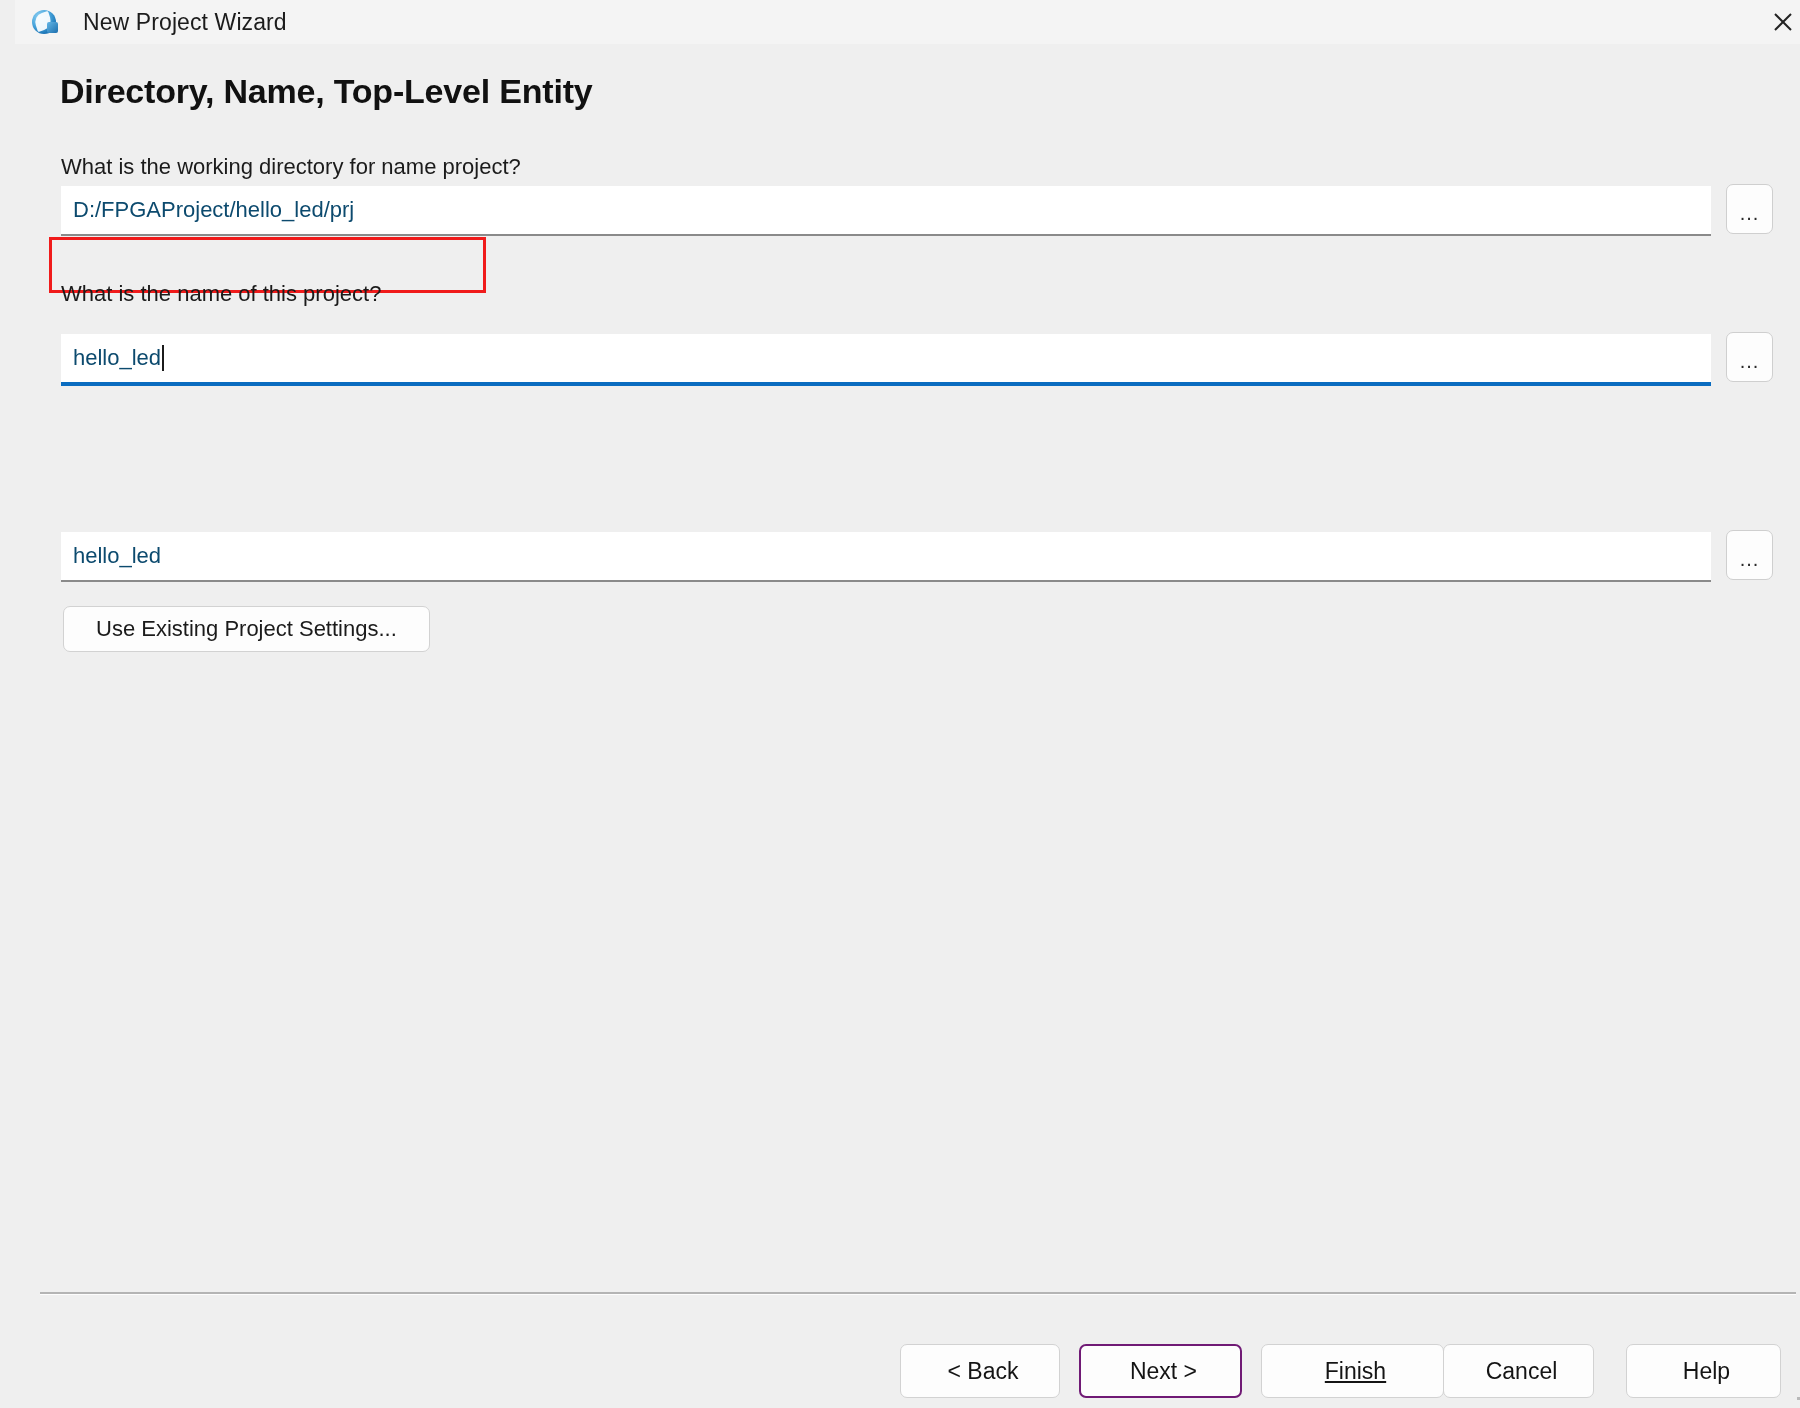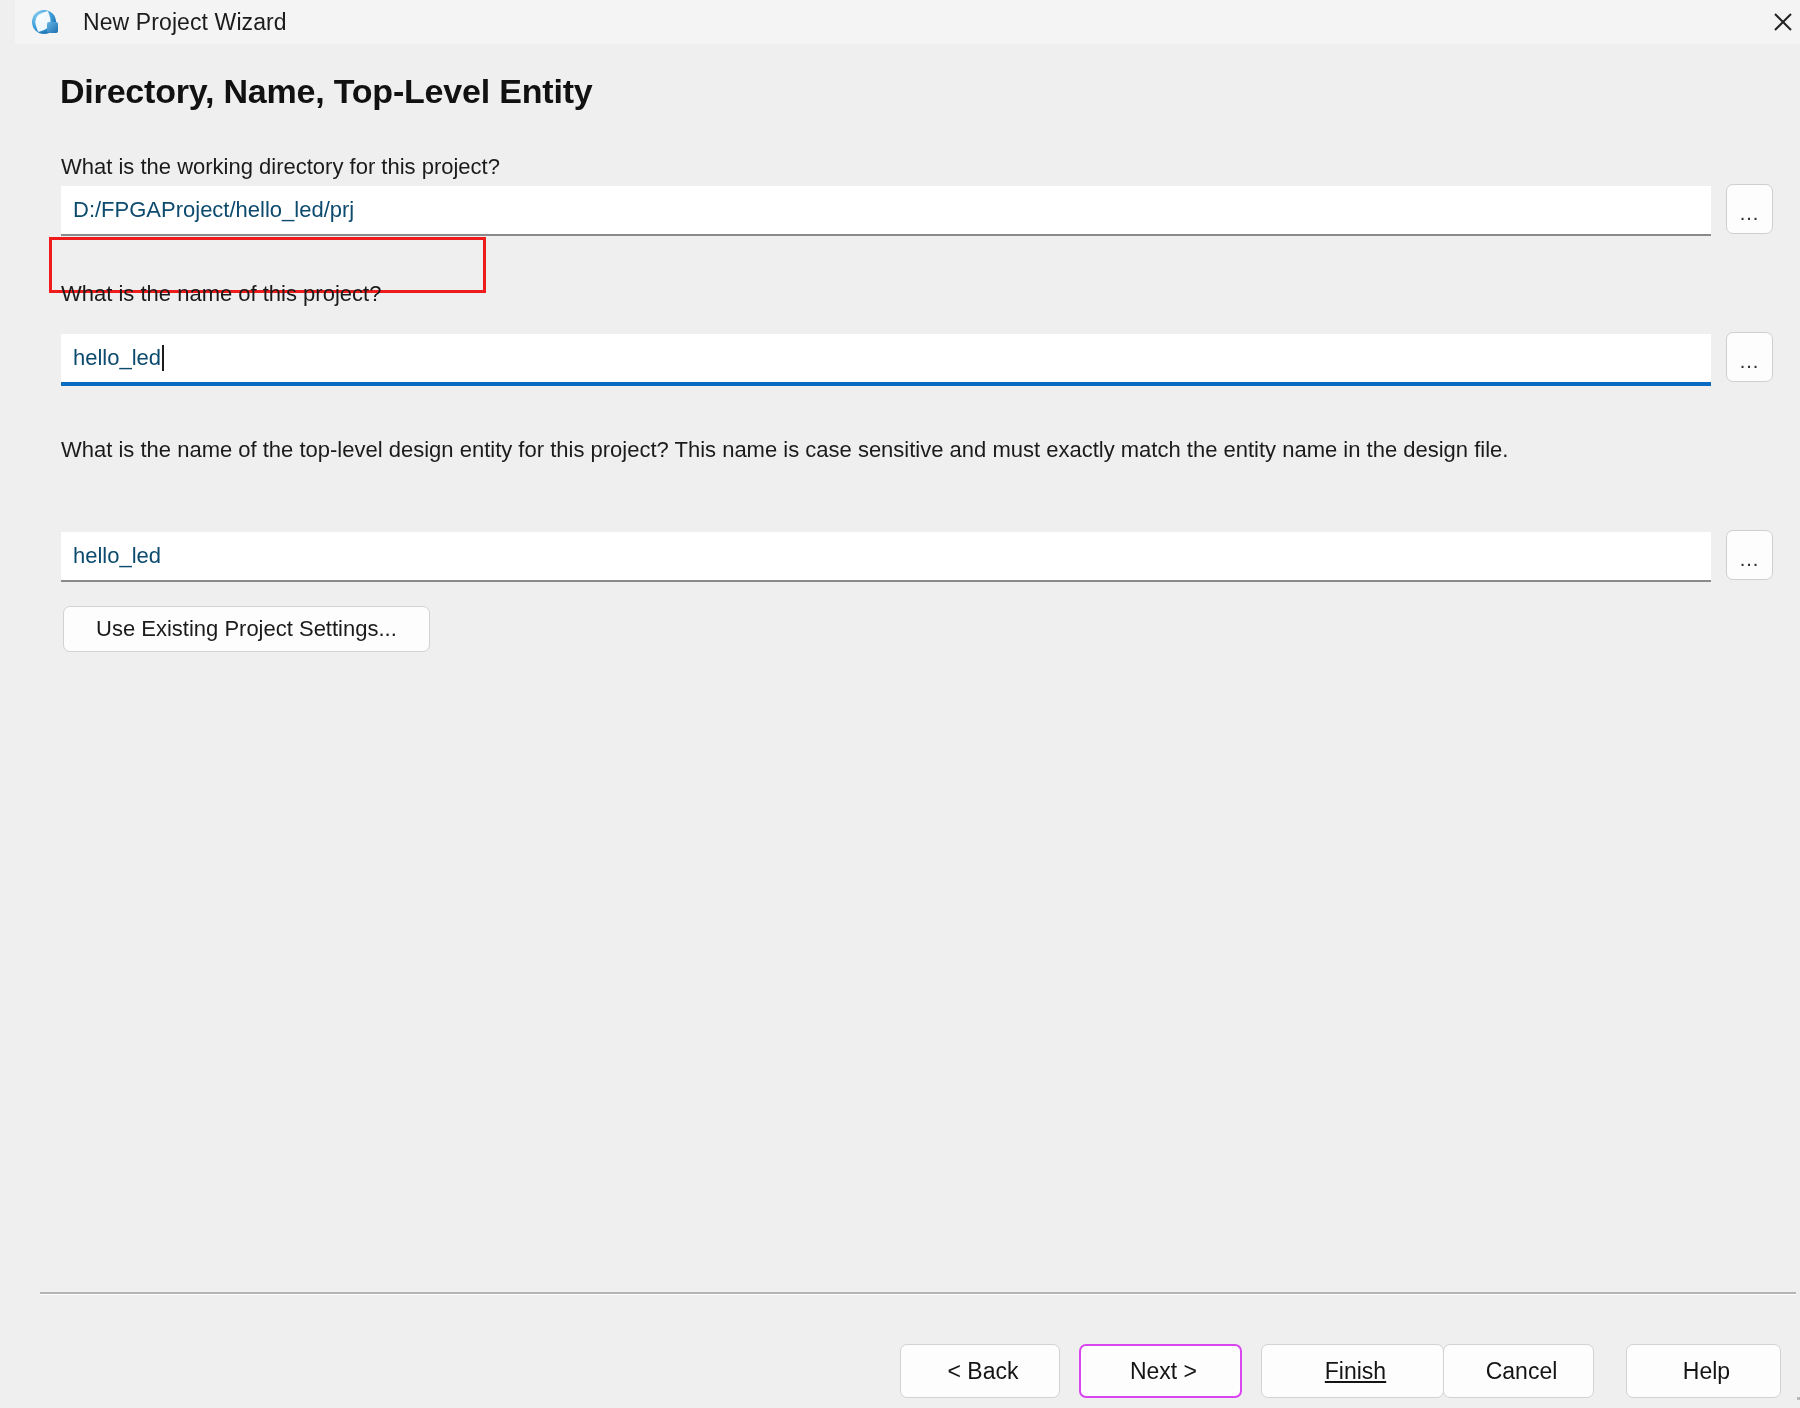--- a/index.html
+++ b/index.html
@@ -220,21 +220,21 @@
     border-radius: 7px;
     box-sizing: border-box;
     display: flex;
     align-items: center;
     justify-content: center;
     font-size: 23px;
     color: #141414;
     padding-left: 6px;
   }
   .fbtn.primary {
-    border: 2px solid #d946ef;
+    border: 2px solid #701a75;
     text-align: right;
   }
   #btn-back   { left: 884px;  width: 160px; }
   #btn-next   { left: 1063px; width: 163px; }
   #btn-finish { left: 1245px; width: 183px; text-decoration: underline; }
   #btn-cancel { left: 1427px; width: 151px; }
   #btn-help   { left: 1610px; width: 155px; }
 
   .resize-grip {
     position: absolute;
@@ -264,39 +264,38 @@
     <svg width="26" height="26" viewBox="0 0 26 26" aria-hidden="true">
       <path d="M5 5 L21 21 M21 5 L5 21" stroke="#232323" stroke-width="2" fill="none"></path>
     </svg>
   </div>
 </div>
 
 <div class="content">
 
   <div class="page-title">Directory, Name, Top-Level Entity</div>
 
-  <div class="q-label" id="q1">What is the working directory for this project?</div>
+  <div class="q-label" id="q1">What is the working directory for name project?</div>
   <div class="field-row" id="row1">
     <div class="textbox">
       <span>D:/FPGAProject/hello_led/prj</span>
     </div>
     <div class="browse-btn">...</div>
   </div>
   <div class="highlight-box"></div>
 
   <div class="q-label" id="q2">What is the name of this project?</div>
   <div class="field-row" id="row2">
     <div class="textbox focused">
       <span>hello_led</span>
         <span class="caret"></span>
     </div>
     <div class="browse-btn">...</div>
   </div>
 
-  <div class="q-label" id="q3">What is the name of the top-level design entity for this project? This name is case sensitive and must exactly match the entity name in the design file.</div>
   <div class="field-row" id="row3">
     <div class="textbox">
       <span>hello_led</span>
     </div>
     <div class="browse-btn">...</div>
   </div>
 
   <div class="settings-btn">Use Existing Project Settings...</div>
 
   <div class="separator"></div>

